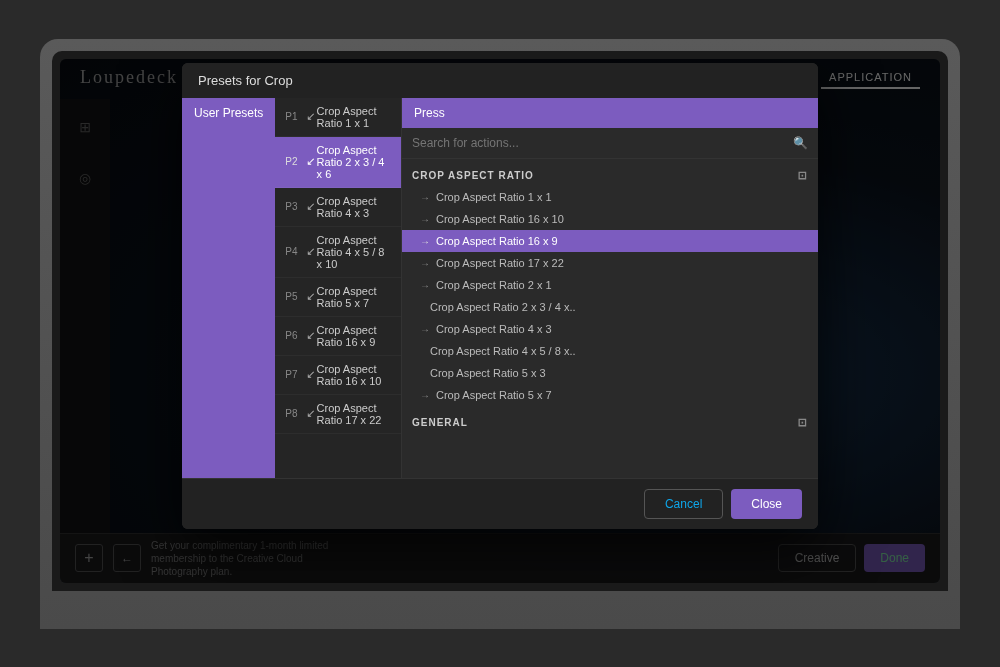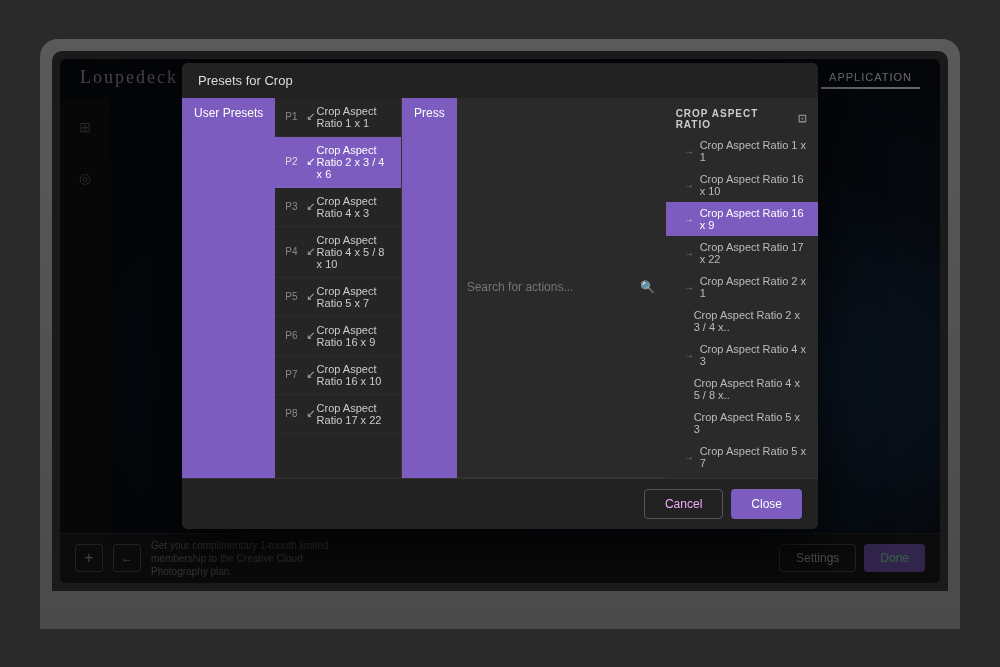--- a/index.html
+++ b/index.html
@@ -257,21 +257,21 @@
     }
 
     .preset-item.active .preset-icon {
       color: #fff;
     }
 
     
     .right-panel {
       flex: 1;
       display: flex;
-      flex-direction: row;
+      flex-direction: column;
       background: #2a2a2a;
     }
 
     .right-panel-header {
       padding: 8px 12px;
       background: #7c5cbf;
       color: #fff;
       font-size: 12px;
     }
 
@@ -362,21 +362,21 @@
       padding: 7px 20px;
       border-radius: 4px;
       font-size: 12px;
       cursor: pointer;
       border: none;
     }
 
     .modal-btn-cancel {
       background: transparent;
       border: 1px solid #555;
-      color: #f0abfc;
+      color: #0ea5e9;
     }
 
     .modal-btn-close {
       background: #7c5cbf;
       color: #fff;
     }
 
     
     .sidebar-icons {
       position: absolute;
@@ -571,20 +571,20 @@
         <div class="bottom-left">
           <div class="bottom-add-btn">
             <span>+</span>
           </div>
           <div class="bottom-back-btn">
             <span>←</span>
           </div>
           <span class="bottom-text">Get your complimentary 1-month limited membership to the Creative Cloud Photography plan.</span>
         </div>
         <div class="bottom-right">
-          <button class="bottom-btn btn-outline">Settings</button>
+          <button class="bottom-btn btn-outline">Creative</button>
           <button class="bottom-btn btn-purple">Done</button>
         </div>
       </div>
 
     </div>
   </div>
 </div>
 
 </body></html>

